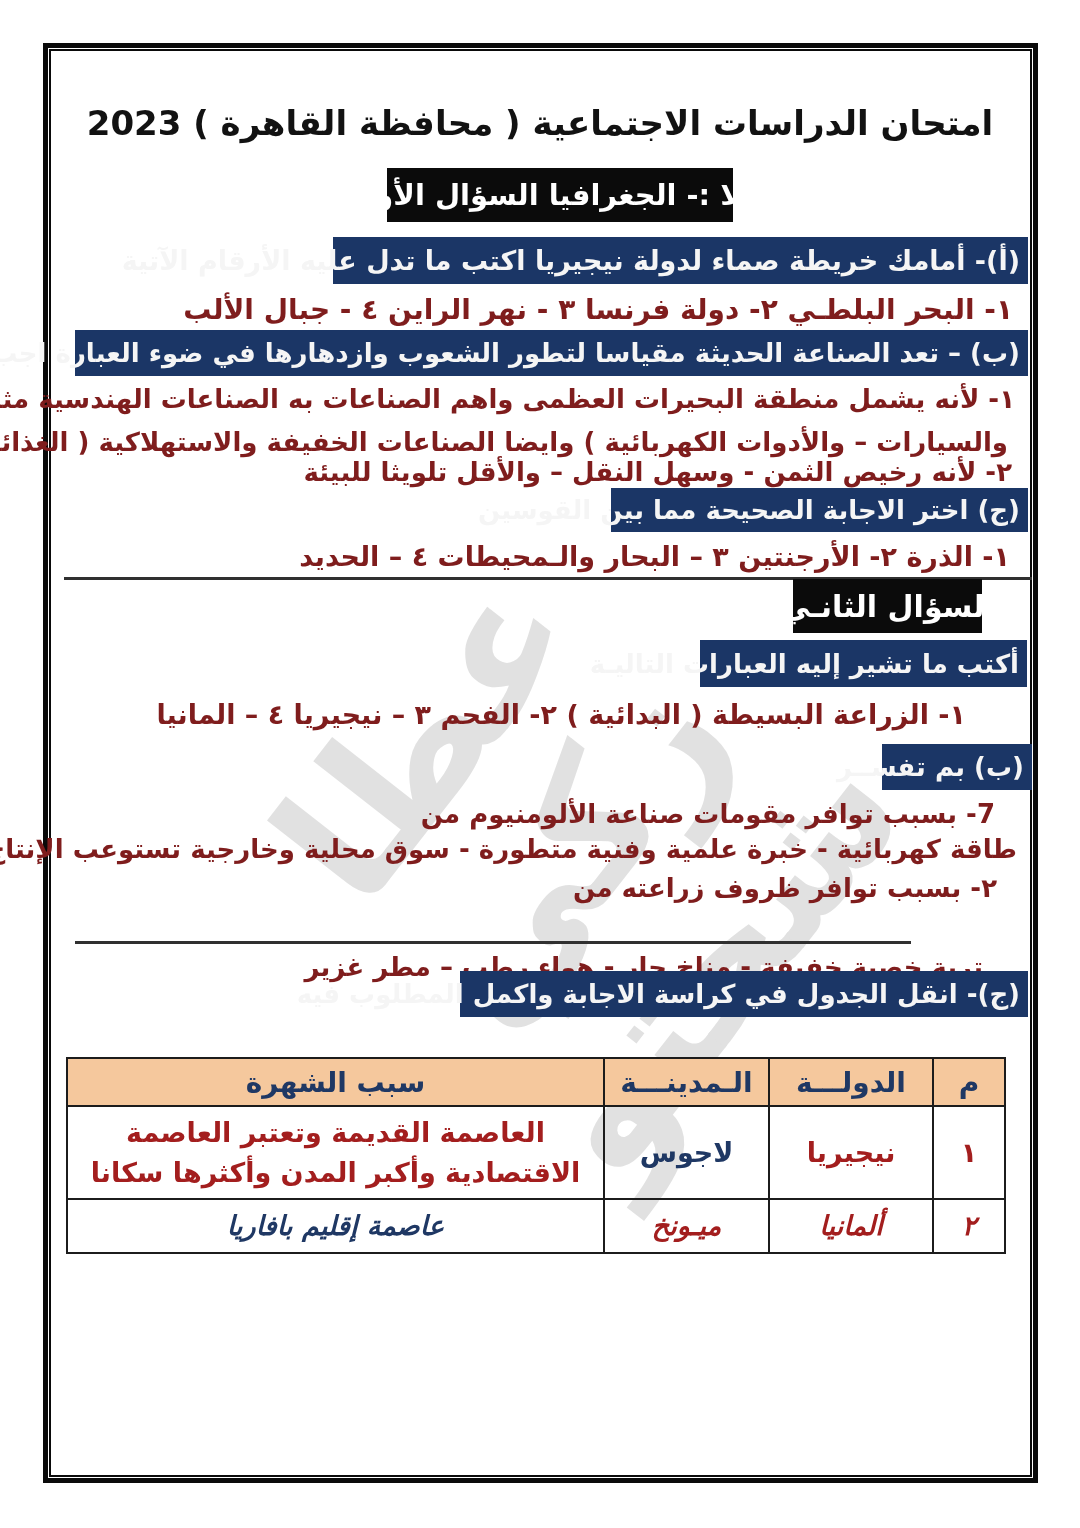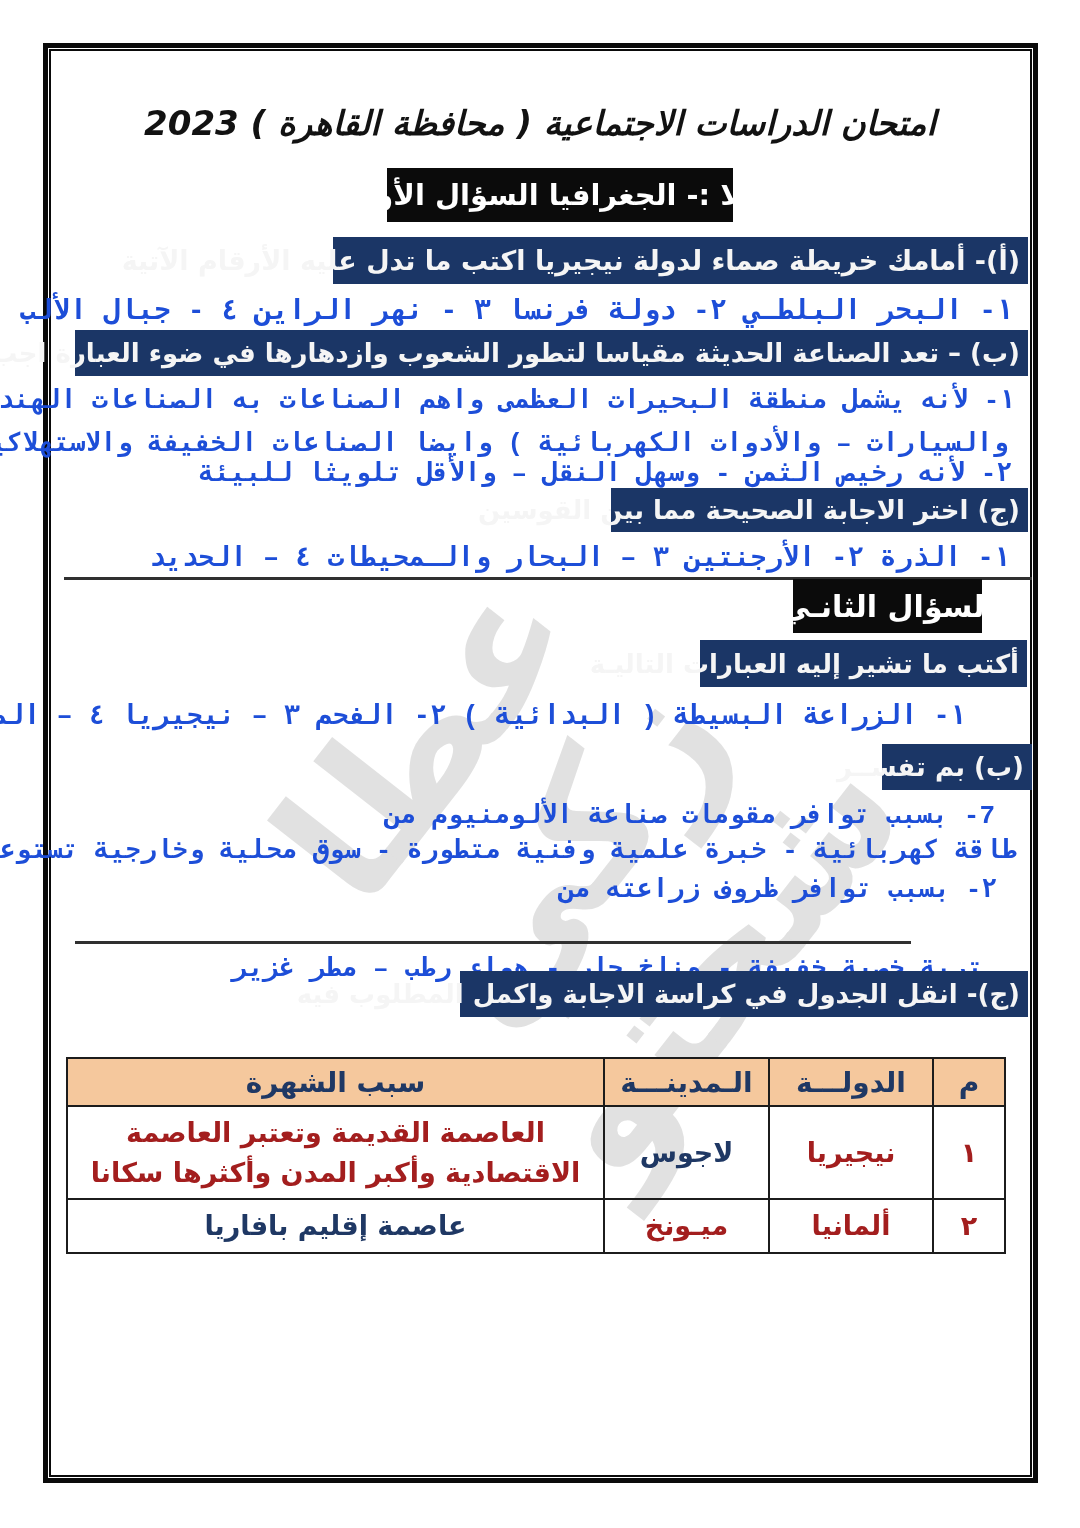--- a/index.html
+++ b/index.html
@@ -19,49 +19,48 @@
   .watermark{
     position:absolute;left:120px;top:520px;width:900px;height:660px;
     display:flex;align-items:center;justify-content:center;text-align:center;
     transform:rotate(-52deg);color:#9d9d9d;opacity:0.30;font-weight:bold;
     font-size:175px;line-height:1.05;pointer-events:none;white-space:normal;
     word-spacing:30px;
   }
   .watermark span{display:block;width:560px;}
   .title{
     position:absolute;top:103px;left:50px;right:50px;text-align:center;
-    font-size:34px;font-weight:bold;color:#121212;white-space:nowrap;font-style:italic;
+    font-size:34px;font-weight:bold;color:#121212;white-space:nowrap;
   }
   .blackbox{
     position:absolute;background:#0b0b0b;color:#ffffff;font-weight:bold;
     display:flex;align-items:center;justify-content:center;white-space:nowrap;
   }
   .navybox{
     position:absolute;background:#1b3666;color:#f5f5f5;font-weight:bold;
     display:flex;align-items:center;white-space:nowrap;box-sizing:border-box;
     padding:0 8px;
   }
   .line{
-    position:absolute;white-space:nowrap;font-weight:bold;color:#1d4ed8;
+    position:absolute;white-space:nowrap;font-weight:bold;color:#7f1d1d;
     font-size:27px;
-    font-family:Liberation Mono, monospace;
   }
   .small{font-size:26px;}
   .divider{position:absolute;height:3px;background:#303030;}
   
   .qtable{position:absolute;left:66px;top:1057px;}
   table{border-collapse:collapse;table-layout:fixed;direction:rtl;}
   th,td{
     border:2px solid #1c1c1c;text-align:center;vertical-align:middle;
     font-weight:bold;padding:2px 8px;box-sizing:border-box;
   }
   thead th{background:#f5c89d;color:#1f3864;font-size:28px;height:48px;}
   td{font-size:27px;line-height:1.45;}
   tr.r1 td{height:93px;}
-  tr.r2 td{height:54px;}
+  tr.r2 td{height:54px;font-style:italic;}
   .red{color:#a31e1e;}
   .navy{color:#1f3864;}
 </style>
 </head>
 <body>
 
 <div class="frame">
   <div class="frame-inner"></div>
 </div>
 

